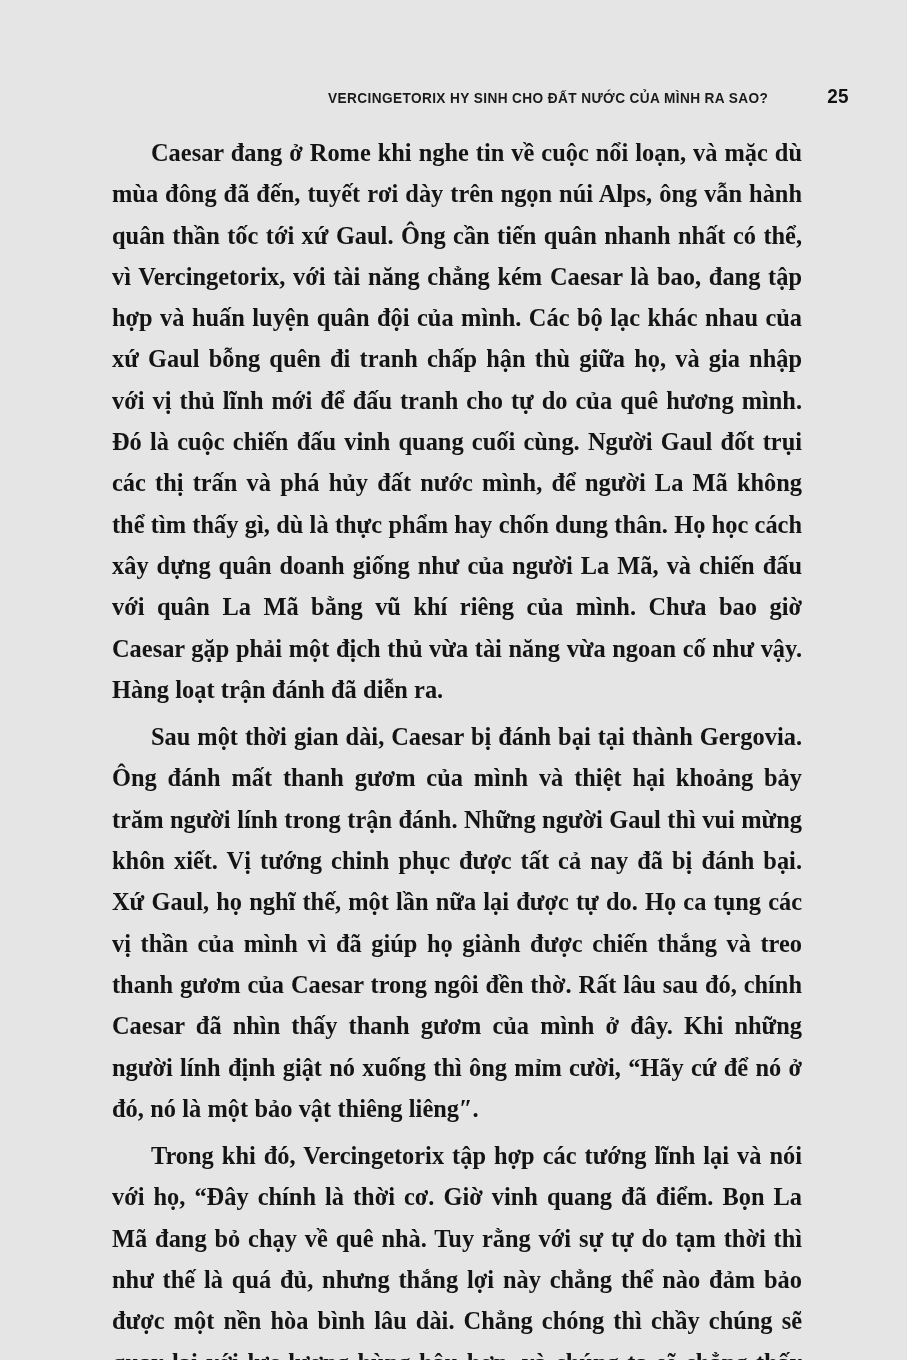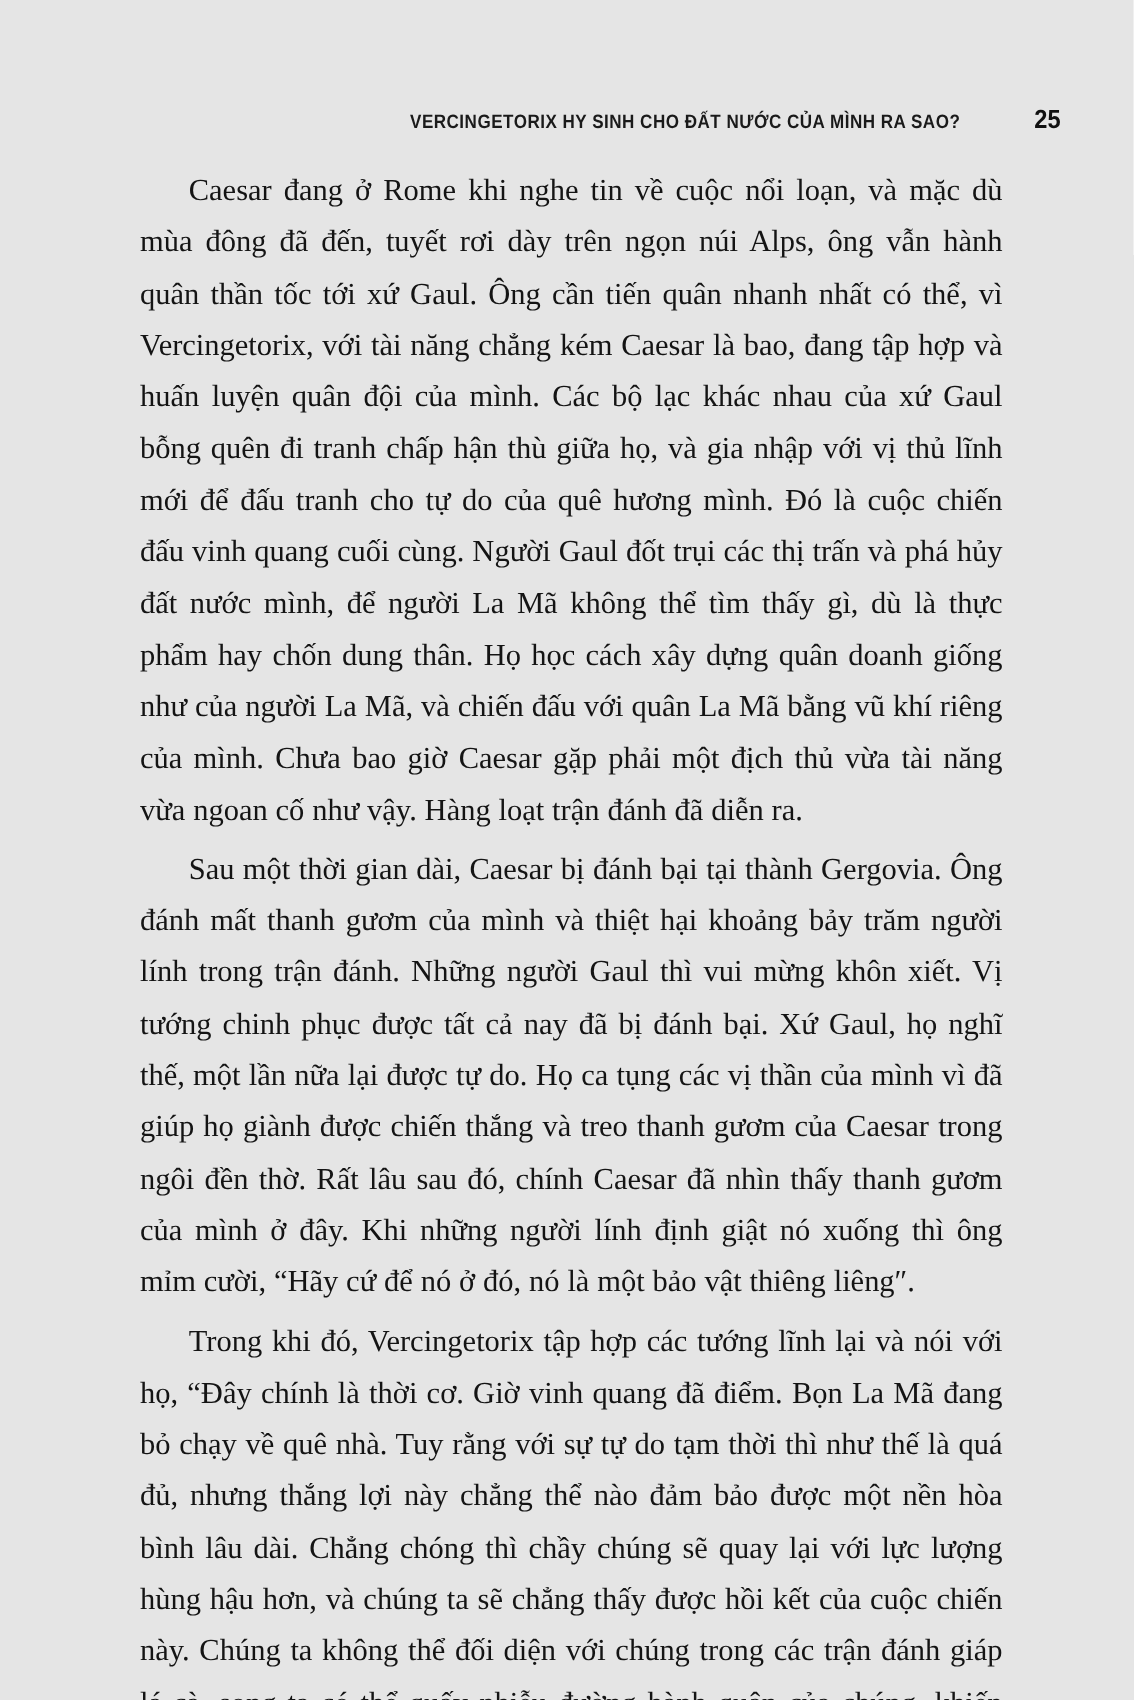--- a/index.html
+++ b/index.html
@@ -62,20 +62,21 @@
     font-family: "Liberation Serif", "DejaVu Serif", serif;
     font-size: 24.4px;
     line-height: 41.3px;
     color: #141414;
     text-align: justify;
     text-justify: inter-word;
     text-indent: 39px;
     margin: 0 0 6px 0;
     hyphens: none;
     word-spacing: 0.2px;
+    font-weight: bold;
   }
   .body-paragraph:last-child {
     margin-bottom: 0;
   }
 </style>
 </head>
 <body>
 
 <div class="page">
 

